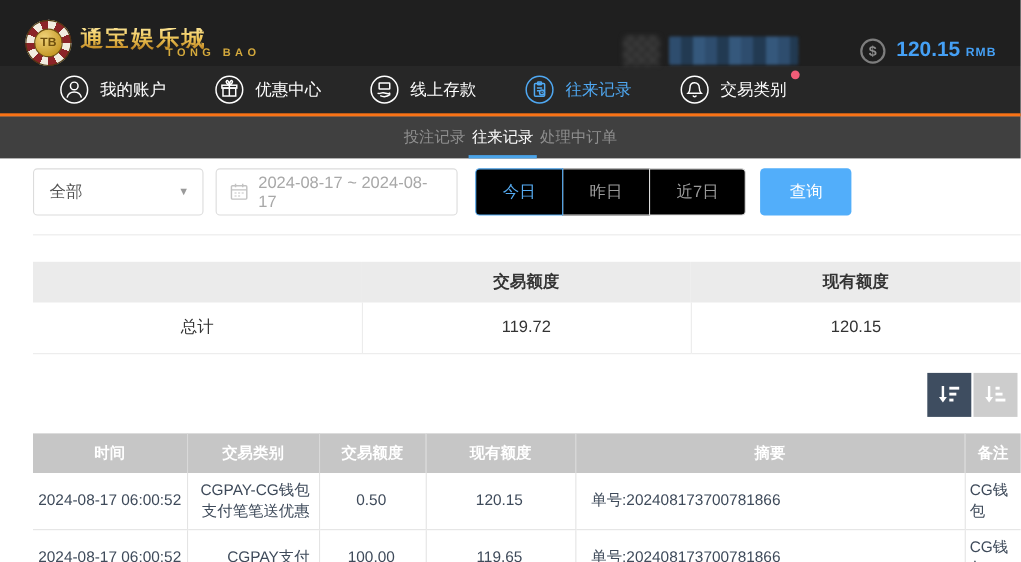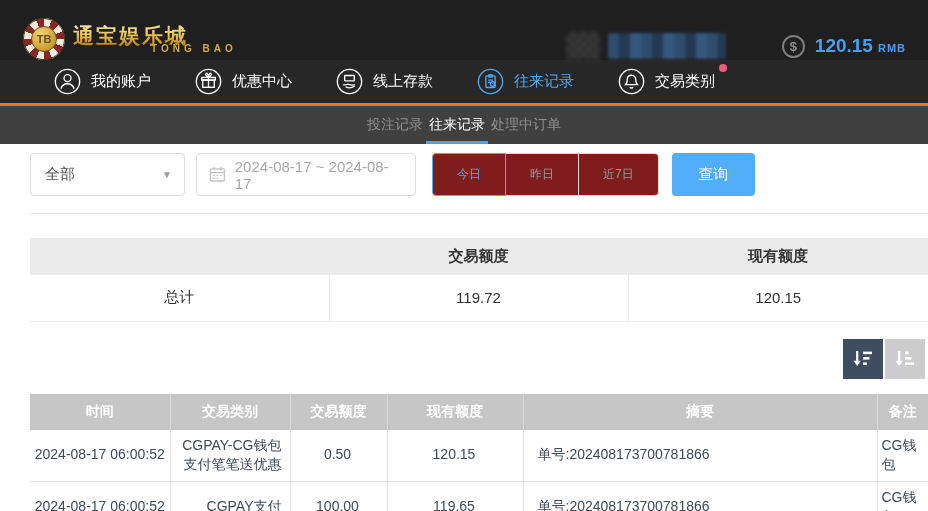--- a/index.html
+++ b/index.html
@@ -48,21 +48,21 @@
   .subtab.active::after { content:""; position:absolute; left:0; right:0; bottom:0; height:3px; background:#4aa3e8; }
 
   
   .filter-row { display:flex; align-items:flex-end; padding:12px 0 0 30px; height:52px; }
   .select { width:155px; height:43px; border:1px solid #dcdcdc; border-radius:4px; display:flex; align-items:center;
     padding:0 12px 0 14px; color:#555; font-size:15px; cursor:pointer; justify-content:space-between; }
   .caret { color:#9a9a9a; font-size:10px; }
   .datebox { width:220px; height:43px; border:1px solid #dcdcdc; border-radius:4px; display:flex; align-items:center;
     gap:9px; padding:0 12px; margin-left:11px; color:#a8a8a8; font-size:15px; cursor:text; }
   .quick-group { display:flex; margin-left:16px; }
-  .quick { height:43px; background:#7f1d1d; border:1px solid #dcdcdc; color:#9a9a9a; font-size:12px; cursor:pointer;
+  .quick { height:43px; background:#000000; border:1px solid #dcdcdc; color:#9a9a9a; font-size:15px; cursor:pointer;
     font-family:inherit; padding:0 24px; margin-left:-1px; }
   .quick:first-child { border-radius:4px 0 0 4px; margin-left:0; }
   .quick:last-child { border-radius:0 4px 4px 0; }
   .quick.active { border:1px solid #55aaf0; color:#55aaf0; position:relative; z-index:2; }
   .search-btn { height:43px; width:83px; margin-left:13px; background:#52aefa; border:none; border-radius:4px;
     color:#fff; font-size:15px; cursor:pointer; font-family:inherit; }
 
   .divider { height:1px; background:#eaeaea; margin:17px 0 0 30px; }
 
   

